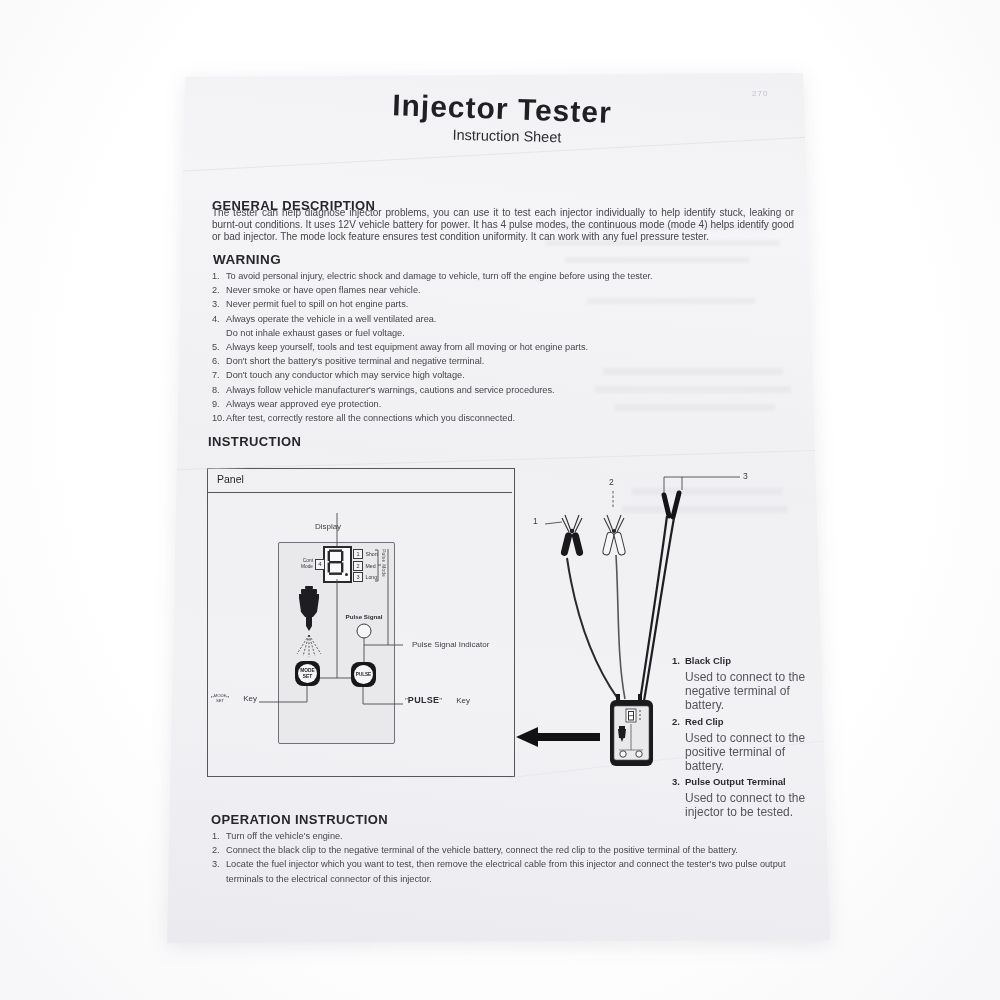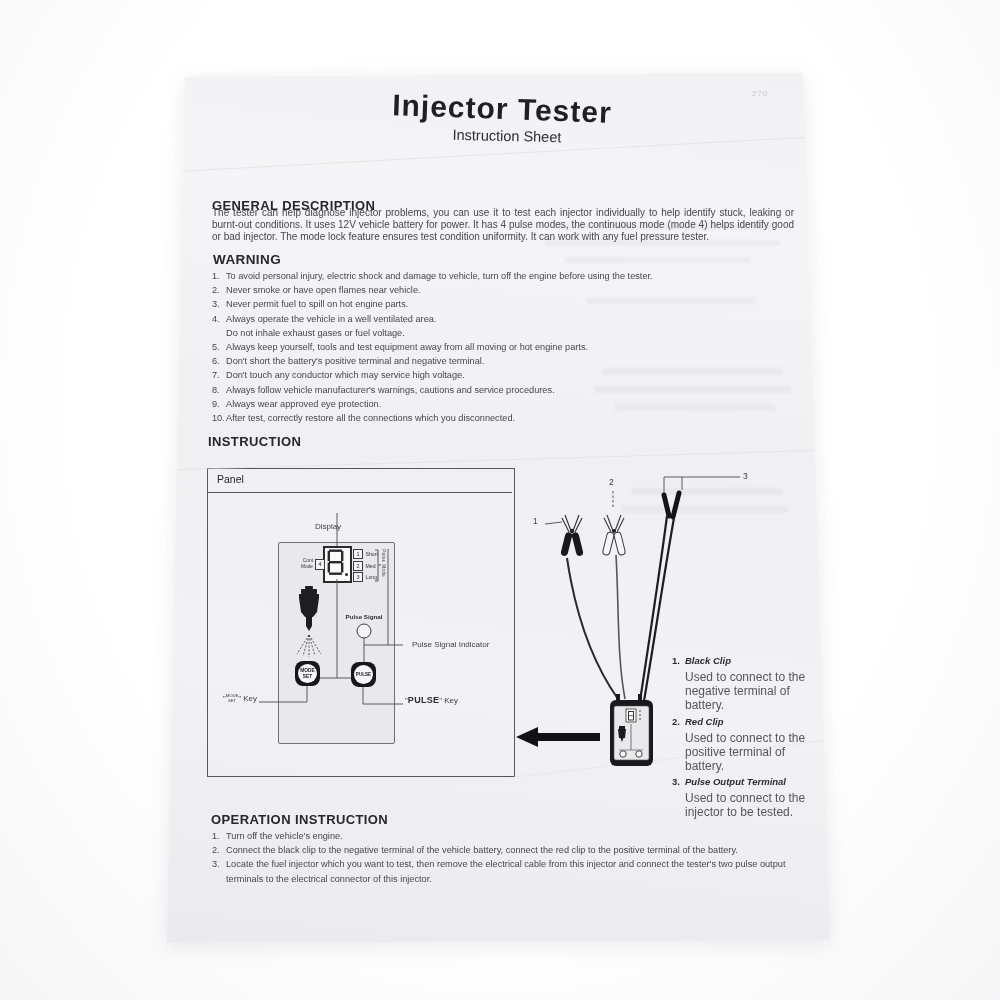--- a/index.html
+++ b/index.html
@@ -40,25 +40,25 @@
   .mlabel{font-size:5.2px;color:#35353a;margin-left:2.5px;}
   .vlabel{writing-mode:vertical-rl;font-size:4.6px;letter-spacing:0.4px;color:#3c3c40;}
   .btn{width:25px;height:25px;border-radius:8px;background:#17171a;
     display:flex;align-items:center;justify-content:center;}
   .btn .inner{width:19px;height:19px;border-radius:50%;background:#f6f6f8;
     display:flex;align-items:center;justify-content:center;text-align:center;
     font-weight:bold;color:#1c1c1f;font-size:4.8px;line-height:5.2px;white-space:pre-line;}
   .keylabel{display:flex;align-items:center;font-size:8px;color:#3b3b40;}
   .keylabel .stack{font-size:4.2px;line-height:4.8px;white-space:pre-line;text-align:center;color:#3b3b40;}
   .keylabel .kbold{font-weight:bold;font-size:9px;letter-spacing:0.3px;color:#2c2c30;}
-  .keylabel .kword{margin-left:2px;}
+  .keylabel .kword{margin-left:14px;}
   .callout{font-size:8.5px;color:#3b3b40;}
   .lg-name-row{display:flex;font-size:9.5px;line-height:10px;color:#2c2c31;margin-bottom:4px;}
   .lg-num{width:13px;flex:none;font-weight:bold;}
-  .lg-name{font-weight:bold;font-style:italic;}
+  .lg-name{font-weight:bold;}
   .lg-desc{padding-left:13px;font-size:12px;line-height:14.2px;color:#55555c;}
   .lg-item{margin-bottom:4px;}
   .small-label{font-size:8px;color:#3f3f44;}
   .pagenum{font-size:8px;color:#c3c3ca;letter-spacing:1px;}
 </style>
 </head>
 <body>
 
 <div class="paper-wrap">
 <div class="paper">

